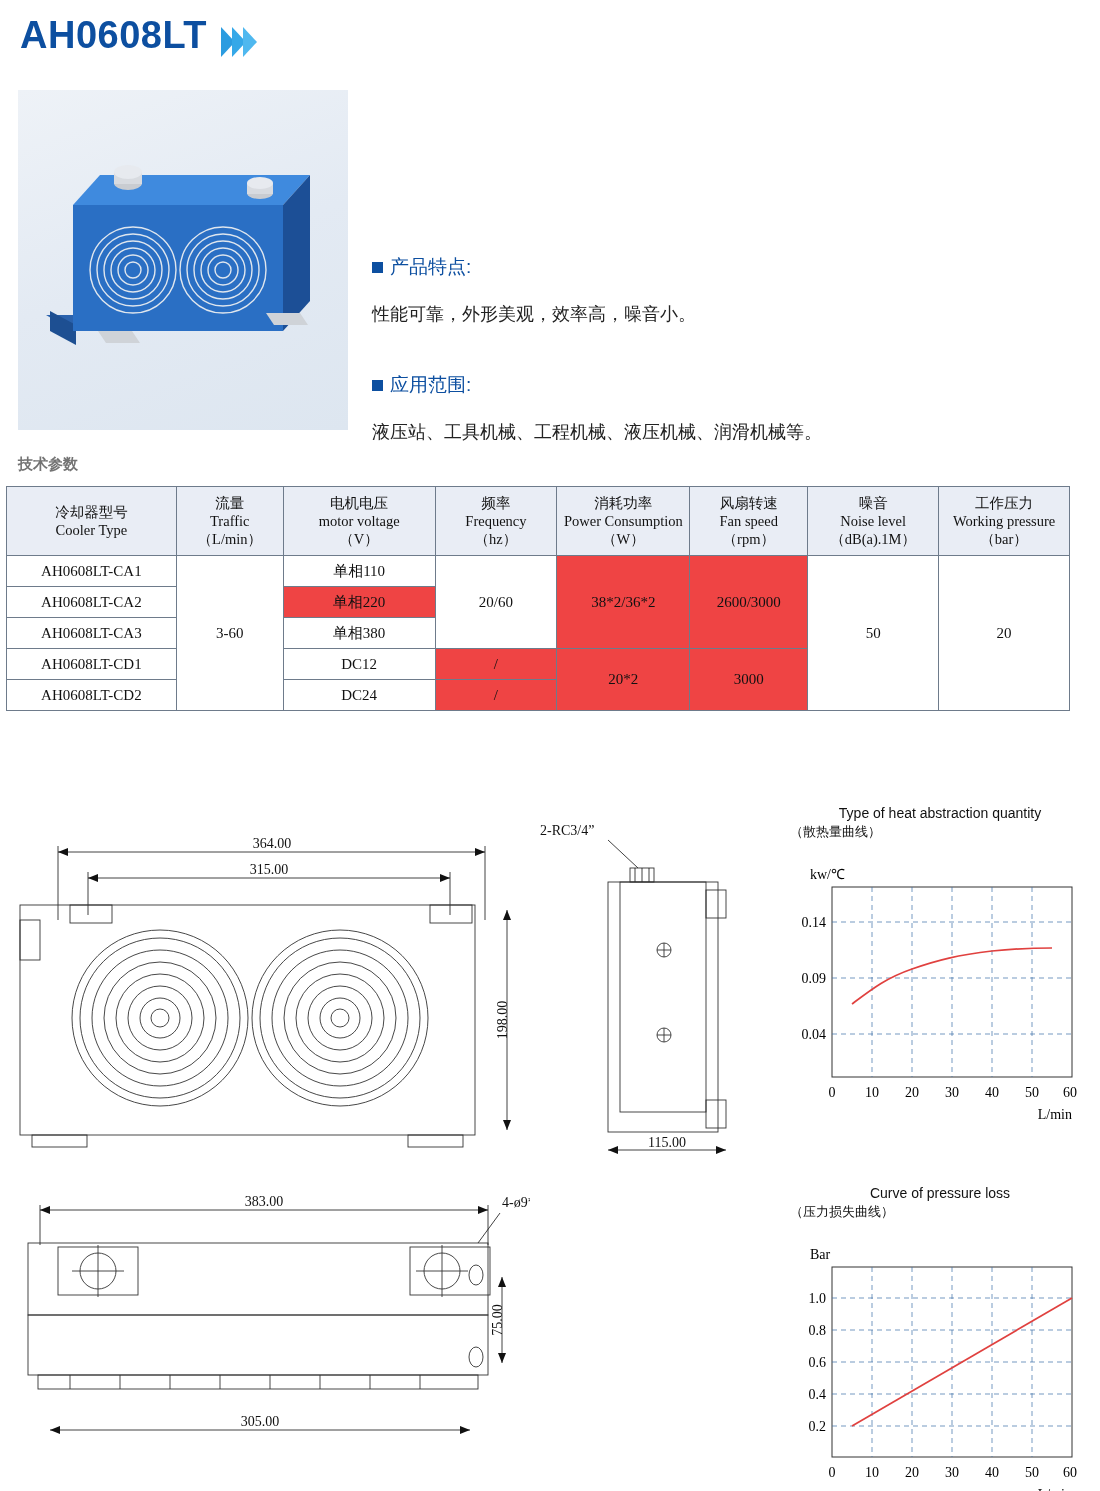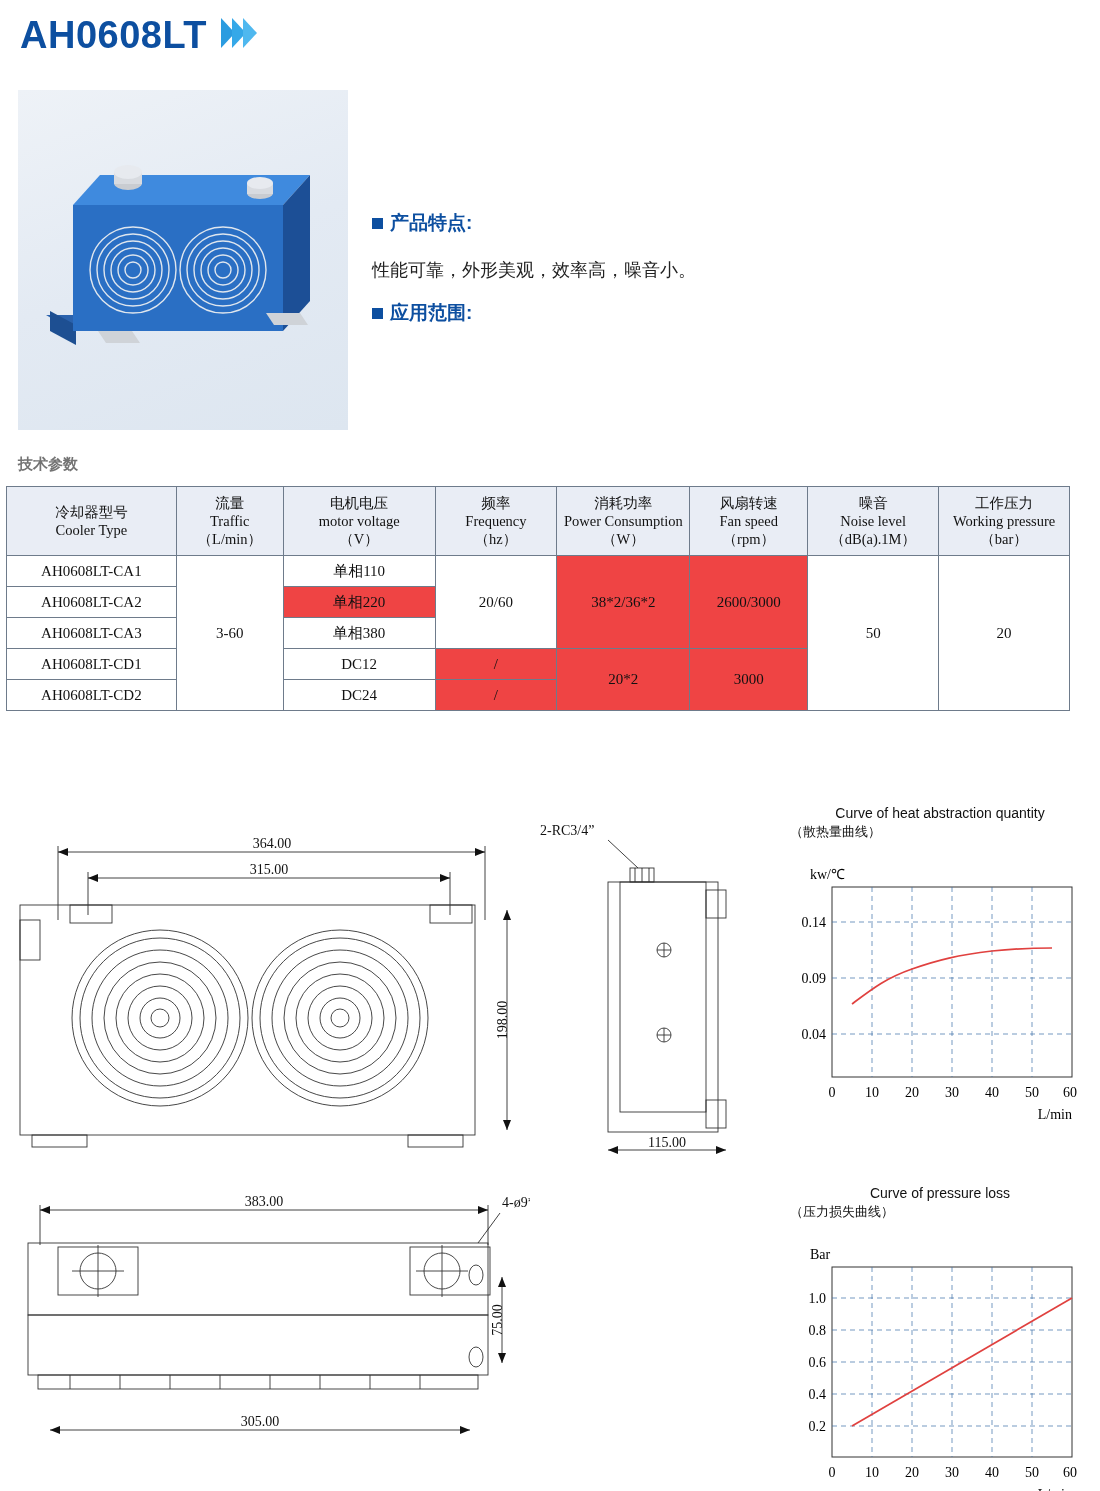--- a/index.html
+++ b/index.html
@@ -4,42 +4,42 @@
 <style>
   * { box-sizing: border-box; }
   html, body { margin:0; padding:0; }
   body {
     width:1100px; height:1491px; position:relative;
     background:#ffffff;
     font-family:"Liberation Sans", sans-serif;
     color:#111;
   }
   
-  #header { position:absolute; left:20px; top:14px; display:flex; align-items:flex-start; }
+  #header { position:absolute; left:20px; top:14px; display:flex; align-items:flex-end; }
   #title {
     font-size:38px; font-weight:bold; color:#0d4fa0; letter-spacing:0.5px;
     font-family:"Liberation Sans", sans-serif;
   }
   #chevrons { display:flex; margin-left:14px; margin-top:4px; }
   .chev { width:0; height:0; border-top:15px solid transparent; border-bottom:15px solid transparent;
           border-left:14px solid #2b9ce0; margin-right:-3px; }
   .chev.c2 { border-left-color:#35a8e8; }
   .chev.c3 { border-left-color:#4fb8ef; }
 
   
   #product-photo {
     position:absolute; left:18px; top:90px; width:330px; height:340px;
     background:linear-gradient(160deg,#eef2f7 0%,#e3eaf3 50%,#dde6f0 100%);
     overflow:hidden;
   }
   .cooler { position:absolute; left:20px; top:45px; width:290px; height:260px; }
 
   
   #features { position:absolute; left:372px; top:210px; width:620px; }
-  .feat-head { font-size:19px; color:#0d4fa0; font-weight:bold; margin-bottom:10px; display:flex; align-items:center;}
+  .feat-head { font-size:19px; color:#0d4fa0; font-weight:normal; margin-bottom:10px; display:flex; align-items:center;margin-top:44px;}
   .sq { width:11px; height:11px; background:#0d4fa0; display:inline-block; margin-right:7px; }
   .feat-body { font-size:18px; color:#222; margin-bottom:16px; line-height:1.5;margin-top:21px; }
 
   
   #tech-label { position:absolute; left:18px; top:455px; font-size:15px; color:#737373; font-weight:bold;}
   #spec-table {
     position:absolute; left:6px; top:486px; width:1064px;
     border-collapse:collapse; font-family:"Liberation Serif", serif;
   }
   #spec-table th, #spec-table td {
@@ -117,20 +117,21 @@
 <div id="features">
   <div class="feat-head">
     <span class="sq"></span>
     <span>产品特点:</span>
   </div>
   <div class="feat-body">性能可靠，外形美观，效率高，噪音小。</div>
   <div class="feat-head">
     <span class="sq"></span>
     <span>应用范围:</span>
   </div>
+  <div class="feat-body">液压站、工具机械、工程机械、液压机械、润滑机械等。</div>
 </div>
 
 <div id="tech-label">技术参数</div>
 
 <table id="spec-table">
   <thead>
     <tr>
       <th style="width:170px">
         <div>冷却器型号</div>
         <div>Cooler Type</div>
@@ -327,21 +328,21 @@
     <polygon points="492,178 488,168 496,168" fill="#111"></polygon>
     <text class="dim-text" x="492" y="135" text-anchor="middle" transform="rotate(-90 492 135)">75.00</text>
 
     <line class="dim-line" x1="40" y1="245" x2="460" y2="245"></line>
     <polygon points="40,245 50,241 50,249" fill="#111"></polygon>
     <polygon points="460,245 450,241 450,249" fill="#111"></polygon>
     <text class="dim-text" x="250" y="241" text-anchor="middle">305.00</text>
   </svg>
 
   <div class="chart-box" style="left:790px; top:15px; width:300px;">
-    <div class="chart-title">Curve of heat abstraction quantity</div>
+    <div class="chart-title">Type of heat abstraction quantity</div>
     <div class="chart-sub">（散热量曲线）</div>
     <svg width="300" height="300" style="margin-top:6px;">
       <text class="axis-unit" x="20" y="32">kw/℃</text>
 
       <rect x="42" y="40" width="240" height="190" fill="#fff" stroke="#333" stroke-width="1"></rect>
 
       <g stroke="#3b6ea8" stroke-width="0.7" stroke-dasharray="5,4">
         <line x1="82" y1="40" x2="82" y2="230"></line>
         <line x1="122" y1="40" x2="122" y2="230"></line>
         <line x1="162" y1="40" x2="162" y2="230"></line>

